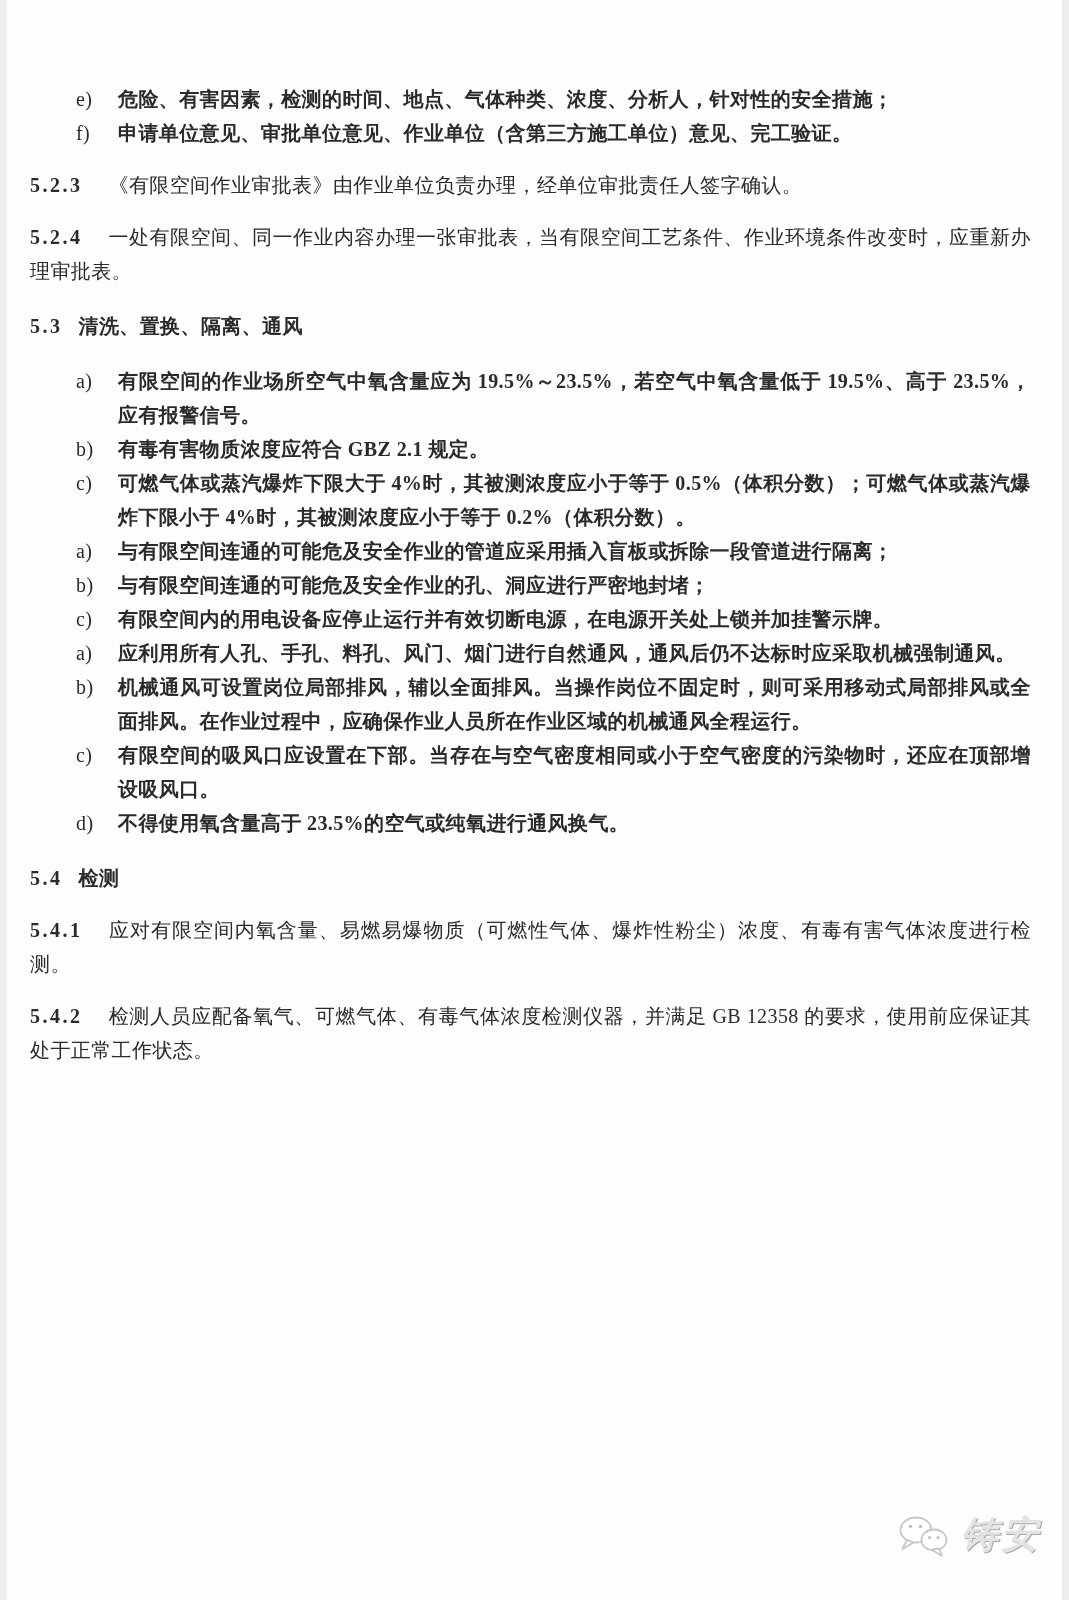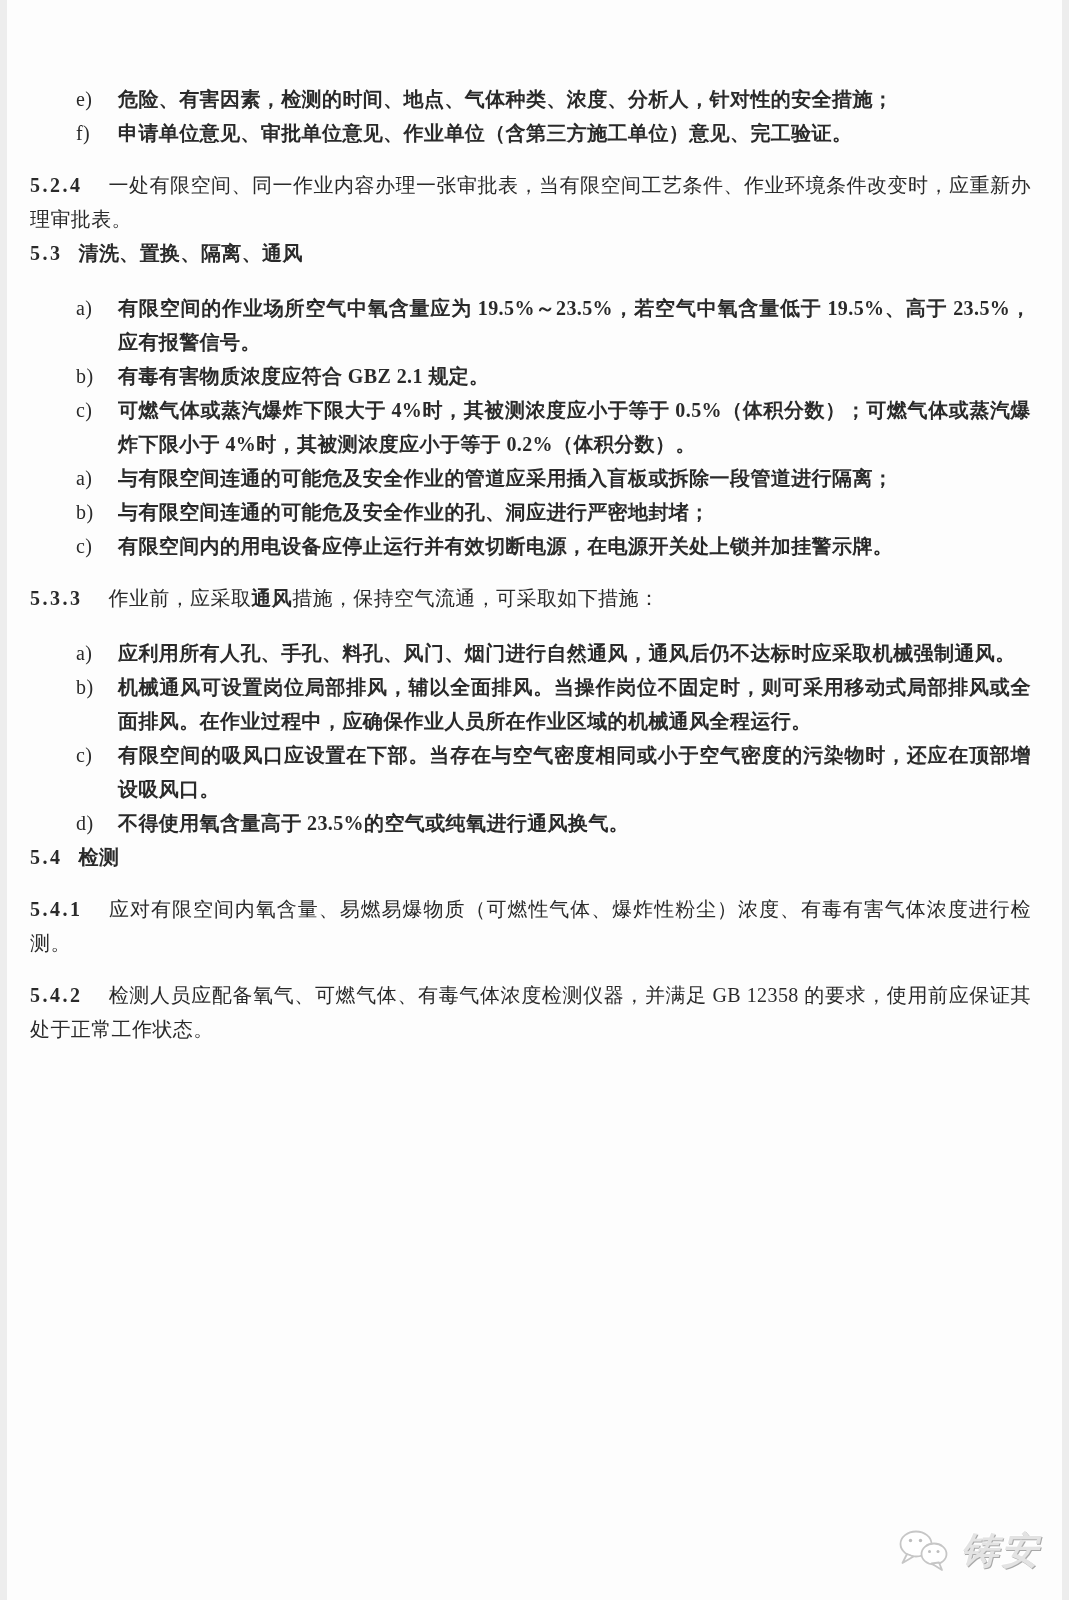--- a/index.html
+++ b/index.html
@@ -21,39 +21,39 @@
   .doc {
     position: absolute;
     top: 82px; left: 30px; right: 38px;
     font-size: 20px;
     line-height: 34px;
     text-align: justify;
     letter-spacing: 0.4px;
   }
   .block { margin: 0; }
   .clause { margin-top: 18px; }
-  .heading { font-weight: bold; }
+  .heading { margin-top: 21px; font-weight: bold; }
   .clause + .list-item,
   .heading + .list-item { margin-top: 21px; }
   .list-item { display: flex; padding-left: 46px; }
   .list-item .marker { flex: 0 0 42px; }
   .list-item .block-text { flex: 1; font-weight: bold; }
   .clause-number {
     font-weight: bold;
     letter-spacing: 2.5px;
     padding-right: 26px;
     white-space: nowrap;
   }
   .heading .clause-number { padding-right: 16px; }
   .bold { font-weight: bold; }
 
   .watermark {
     position: absolute;
-    right: 28px; bottom: 24px;
-    display: flex; align-items: center; gap: 10px;
+    right: 28px; bottom: 40px;
+    display: flex; align-items: flex-end; gap: 10px;
     user-select: none;
   }
   .wm-icon svg { display: block; }
   .wm-text {
     font-size: 37px;
     font-weight: bold;
     font-style: italic;
     color: #e3e3e3;
     text-shadow: 1px 1px 0 #a9a9a9, -1px -1px 0 #ffffff;
     letter-spacing: 3px;
@@ -67,20 +67,21 @@
 
 <main class="doc">
     <div class="block list-item">
       <span class="marker">e)</span>
       <span class="block-text"><span>危险、有害因素，检测的时间、地点、气体种类、浓度、分析人，针对性的安全措施；</span></span>
     </div>
     <div class="block list-item">
       <span class="marker">f)</span>
       <span class="block-text"><span>申请单位意见、审批单位意见、作业单位（含第三方施工单位）意见、完工验证。</span></span>
     </div>
+    <div class="block clause"><span class="clause-number">5.2.3</span><span class="block-text"><span>《有限空间作业审批表》由作业单位负责办理，经单位审批责任人签字确认。</span></span></div>
     <div class="block clause"><span class="clause-number">5.2.4</span><span class="block-text"><span>一处有限空间、同一作业内容办理一张审批表，当有限空间工艺条件、作业环境条件改变时，应重新办理审批表。</span></span></div>
     <div class="block heading"><span class="clause-number">5.3</span><span class="block-text"><span class="bold">清洗、置换、隔离、通风</span></span></div>
     <div class="block list-item">
       <span class="marker">a)</span>
       <span class="block-text"><span>有限空间的作业场所空气中氧含量应为 19.5%～23.5%，若空气中氧含量低于 19.5%、高于 23.5%，应有报警信号。</span></span>
     </div>
     <div class="block list-item">
       <span class="marker">b)</span>
       <span class="block-text"><span>有毒有害物质浓度应符合 GBZ 2.1 规定。</span></span>
     </div>
@@ -93,21 +94,20 @@
       <span class="block-text"><span>与有限空间连通的可能危及安全作业的管道应采用插入盲板或拆除一段管道进行隔离；</span></span>
     </div>
     <div class="block list-item">
       <span class="marker">b)</span>
       <span class="block-text"><span>与有限空间连通的可能危及安全作业的孔、洞应进行严密地封堵；</span></span>
     </div>
     <div class="block list-item">
       <span class="marker">c)</span>
       <span class="block-text"><span>有限空间内的用电设备应停止运行并有效切断电源，在电源开关处上锁并加挂警示牌。</span></span>
     </div>
-    <div class="block clause"><span class="clause-number">5.3.3</span><span class="block-text"><span>作业前，应采取</span><span class="bold">通风</span><span>措施，保持空气流通，可采取如下措施：</span></span></div>
     <div class="block list-item">
       <span class="marker">a)</span>
       <span class="block-text"><span>应利用所有人孔、手孔、料孔、风门、烟门进行自然通风，通风后仍不达标时应采取机械强制通风。</span></span>
     </div>
     <div class="block list-item">
       <span class="marker">b)</span>
       <span class="block-text"><span>机械通风可设置岗位局部排风，辅以全面排风。当操作岗位不固定时，则可采用移动式局部排风或全面排风。在作业过程中，应确保作业人员所在作业区域的机械通风全程运行。</span></span>
     </div>
     <div class="block list-item">
       <span class="marker">c)</span>

